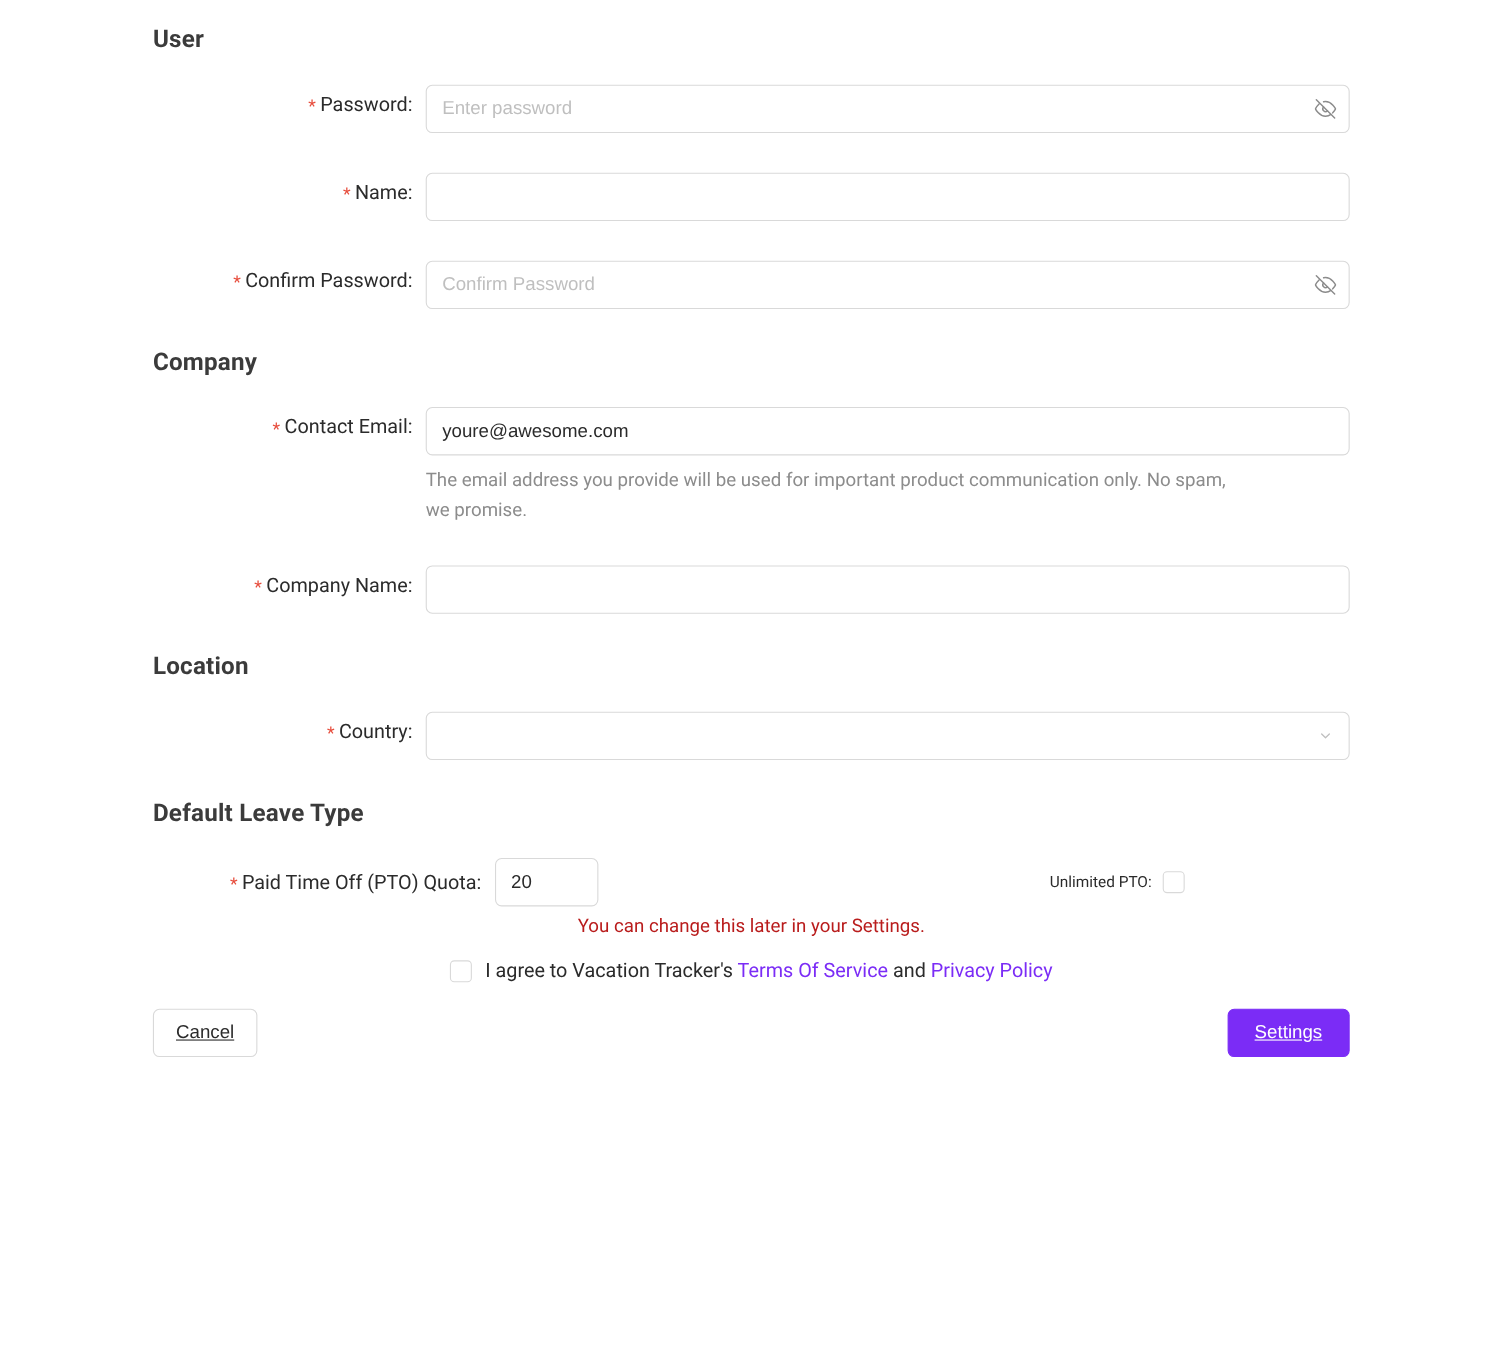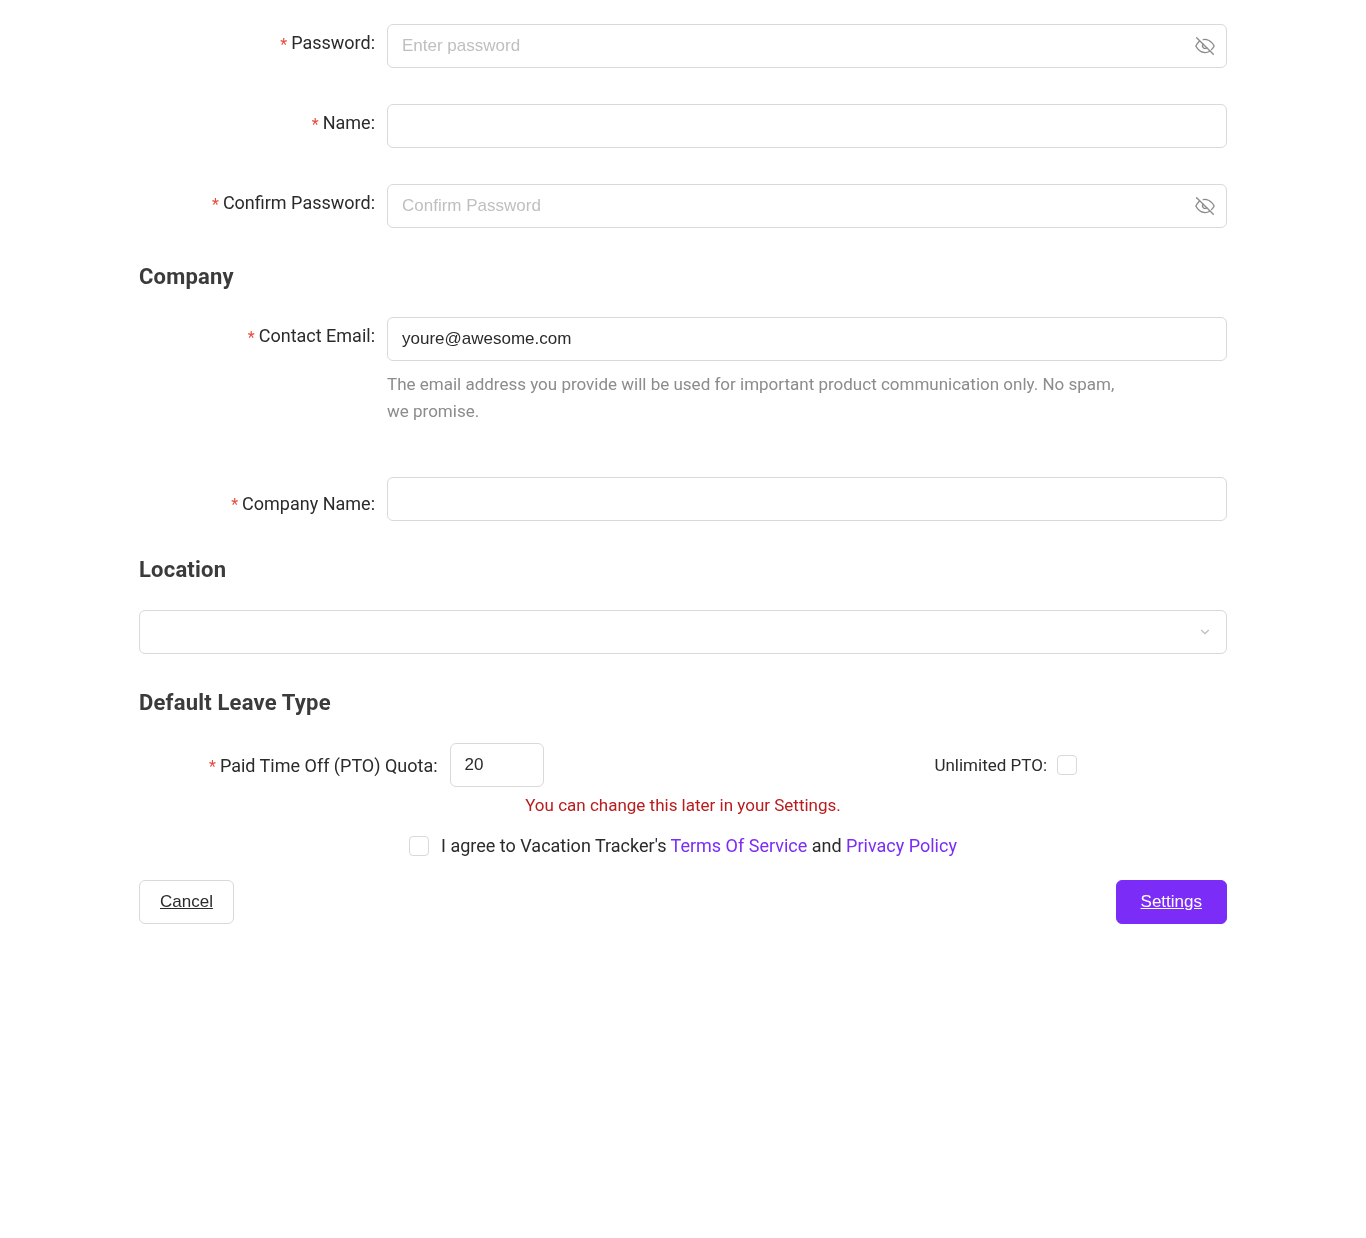--- a/index.html
+++ b/index.html
@@ -33,41 +33,42 @@
     .select { display: flex; align-items: center; justify-content: space-between; cursor: pointer; color: #bfbfbf; }
     .select .chev { color: #bfbfbf; }
 
     .help-text { color: #8c8c8c; font-size: 17px; line-height: 1.6; margin-top: 10px; max-width: 744px; }
 
     .pto-row { display: flex; align-items: center; gap: 12px; justify-content: flex-start; margin-bottom: 8px; }
     .pto-left { display: flex; align-items: center; }
     .pto-left .label-inline { font-size: 18px; margin-right: 12px; margin-left: 70px; }
     .num-input { width: 94px; text-align: left; padding: 0 14px; }
     .pto-right { display: flex; align-items: center; margin-left: auto; margin-right: 150px; }
-    .pto-right .label-inline { font-size: 17px; margin-right: 10px; }
+    .pto-right .label-inline { font-size: 14px; margin-right: 10px; }
 
     .checkbox { width: 20px; height: 20px; border: 1px solid #d9d9d9; border-radius: 4px; background: #fff; display: inline-block; cursor: pointer; }
 
     .center-help { text-align: center; color: #b91c1c; font-size: 17px; margin-top: 8px; margin-bottom: 20px; }
 
     .agree-row { display: flex; align-items: center; justify-content: center; gap: 12px; font-size: 18px; margin-bottom: 24px; margin-top: 20px; }
     .agree-row a { color: #7b2cf6; text-decoration: none; }
 
     .actions { display: flex; justify-content: space-between; align-items: center; }
     .btn { height: 44px; padding: 0 20px; border-radius: 6px; font-size: 17px; cursor: pointer; border: 1px solid transparent; text-decoration: underline; }
     .btn-default { background: #fff; border-color: #d9d9d9; color: #2b2b2b; }
     .btn-primary { background: #7b2cf6; color: #fff; border-color: #7b2cf6; padding: 0 24px; }
 
     svg { display: block; }
   </style>
 </head>
 <body>
 
 <div class="page">
 
+  <div class="section-title first">User</div>
 
   <div class="form-row">
     <div class="label-col">
       <span class="req">*</span><span>Password</span><span>:</span>
     </div>
     <div class="input-col">
       <div class="input-wrap">
         <input class="input" type="password" style="padding-right: 44px;" placeholder="Enter password">
         <span class="input-suffix">
           <svg width="20" height="20" viewBox="0 0 24 24" fill="none" stroke="#8c8c8c" stroke-width="1.6" stroke-linecap="round" stroke-linejoin="round">
@@ -114,32 +115,35 @@
   <div class="form-row" style="margin-bottom:0;">
     <div class="label-col">
       <span class="req">*</span><span>Contact Email</span><span>:</span>
     </div>
     <div class="input-col">
       <input class="input" type="text" value="youre@awesome.com" style="">
       <div class="help-text">The email address you provide will be used for important product communication only. No spam, we promise.</div>
     </div>
   </div>
 
-  <div class="form-row" style="margin-top:52px;align-items:center;">
+  <div class="form-row" style="margin-top:36px;">
     <div class="label-col">
       <span class="req">*</span><span>Company Name</span><span>:</span>
     </div>
     <div class="input-col">
       <input class="input" type="text" value="" style="">
     </div>
   </div>
 
   <div class="section-title" style="margin-top:10px;">Location</div>
 
   <div class="form-row">
+    <div class="label-col">
+      <span class="req">*</span><span>Country</span><span>:</span>
+    </div>
     <div class="input-col">
       <div class="select">
         <span></span>
         <span class="chev">
           <svg width="14" height="14" viewBox="0 0 24 24" fill="none" stroke="#bfbfbf" stroke-width="2" stroke-linecap="round" stroke-linejoin="round">
               <polyline points="6 9 12 15 18 9"></polyline>
             </svg>
         </span>
       </div>
     </div>

